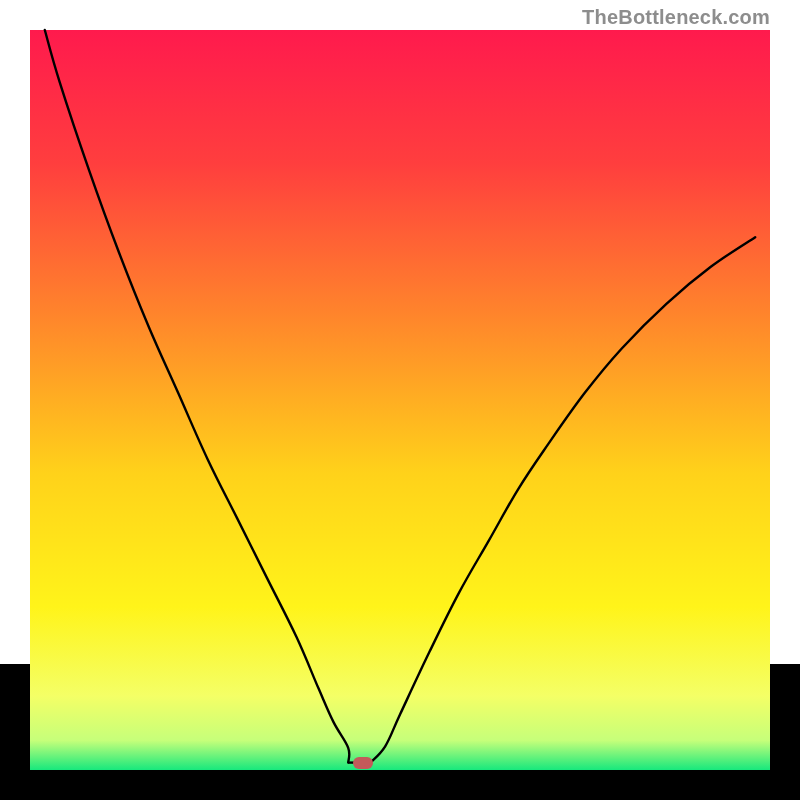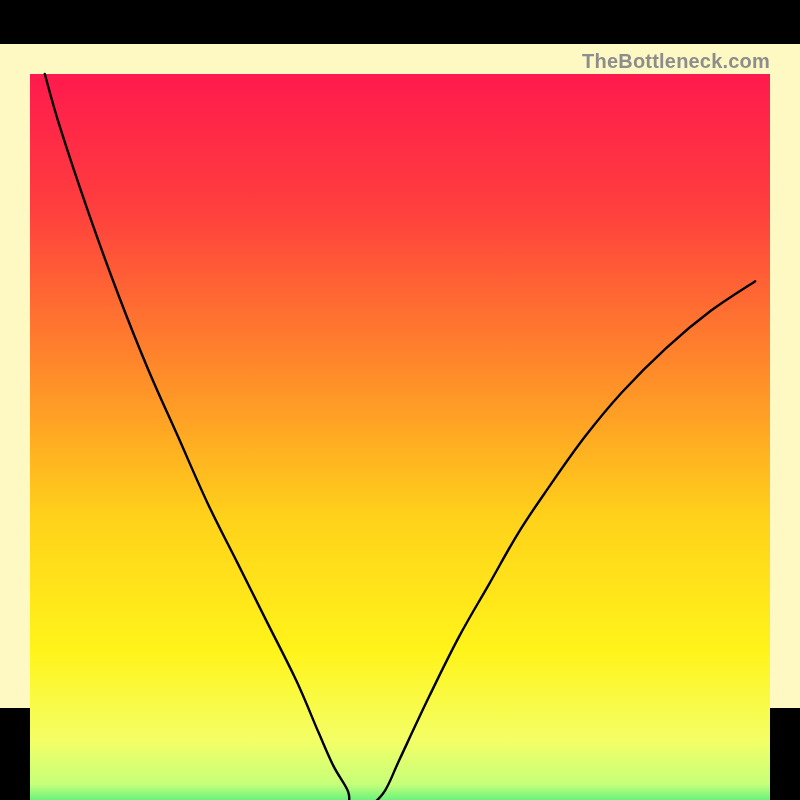--- a/index.html
+++ b/index.html
@@ -1,22 +1,21 @@
 <!DOCTYPE html>
 <html><head>
 <meta charset="utf-8">
 <style>
   * { margin: 0; padding: 0; box-sizing: border-box; }
   html, body { width: 800px; height: 800px; background: #000; overflow: hidden; }
   .frame {
     position: absolute;
     top: 0; left: 0;
     width: 800px; height: 664px;
-    background: #fef9c3;
-    margin-top: 44px;
+    background: #ffffff;
   }
   .plot-area {
     position: absolute;
     top: 30px;
     left: 30px;
     width: 740px;
     height: 740px;
     
   }
   .watermark {

